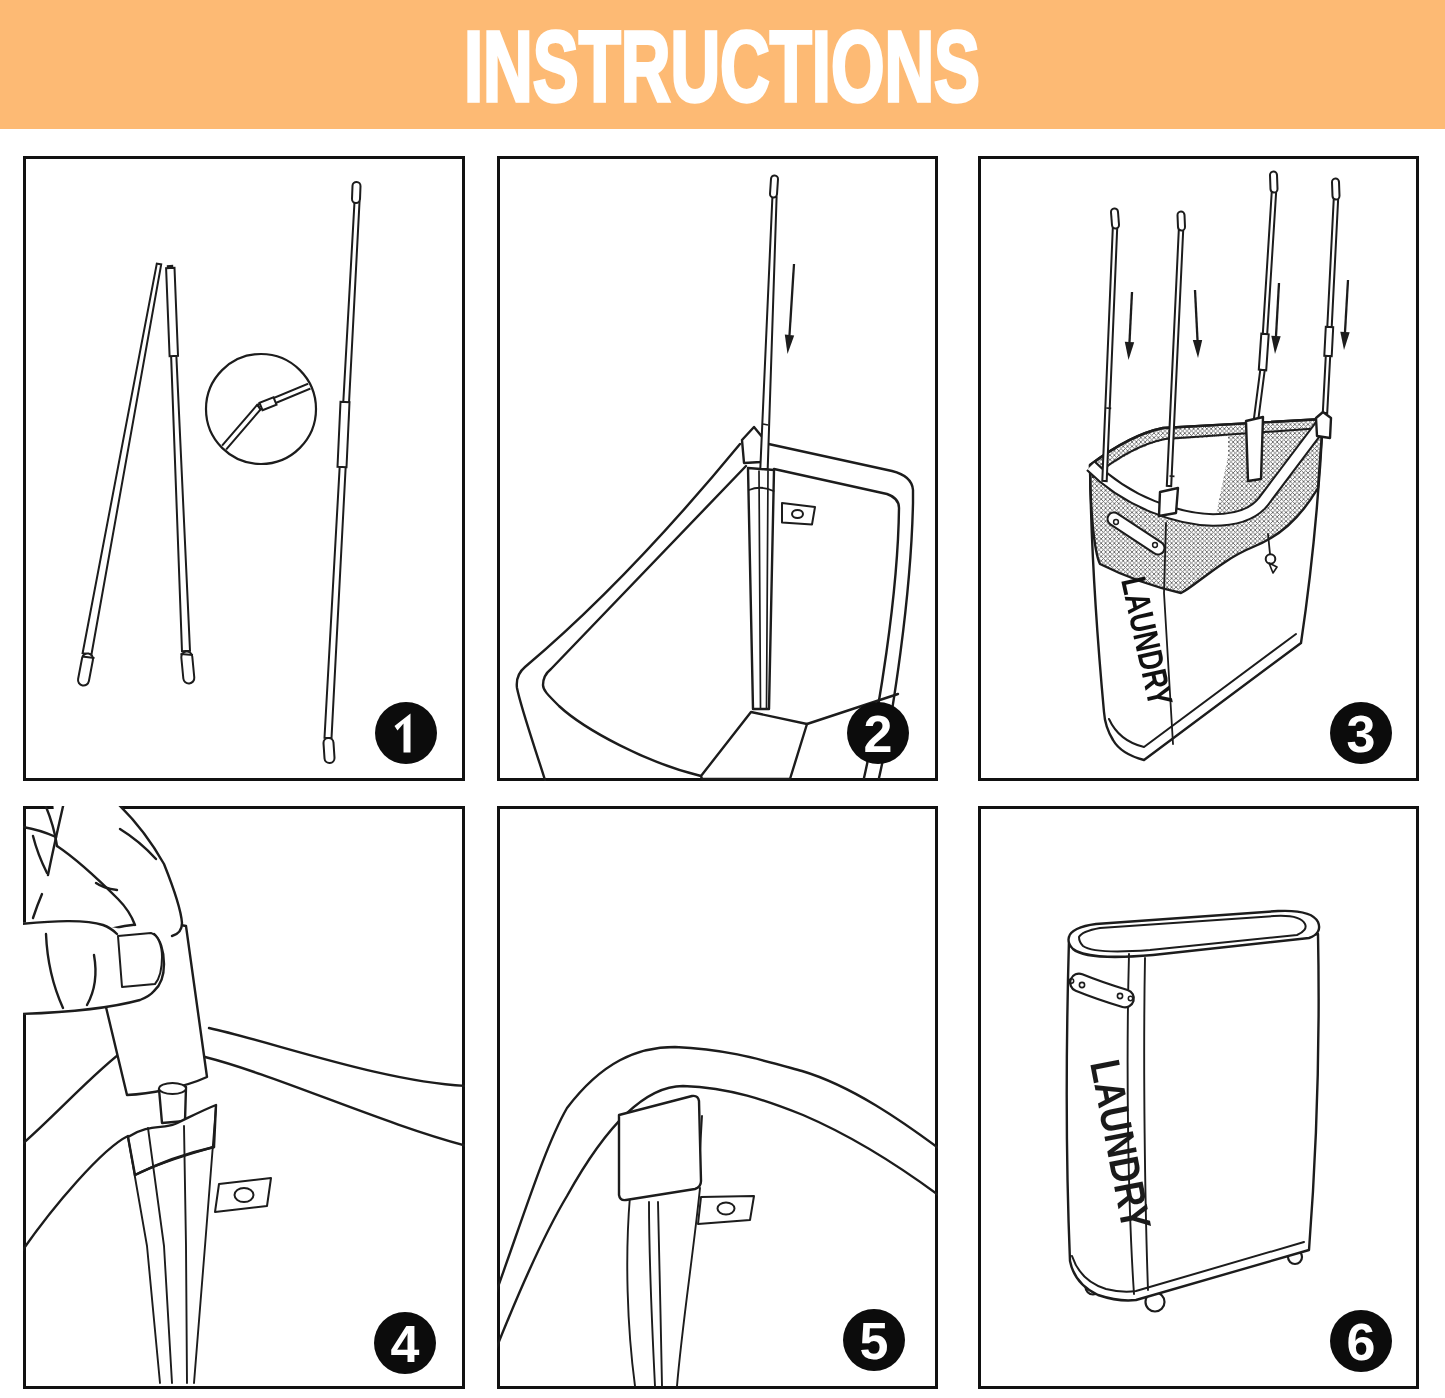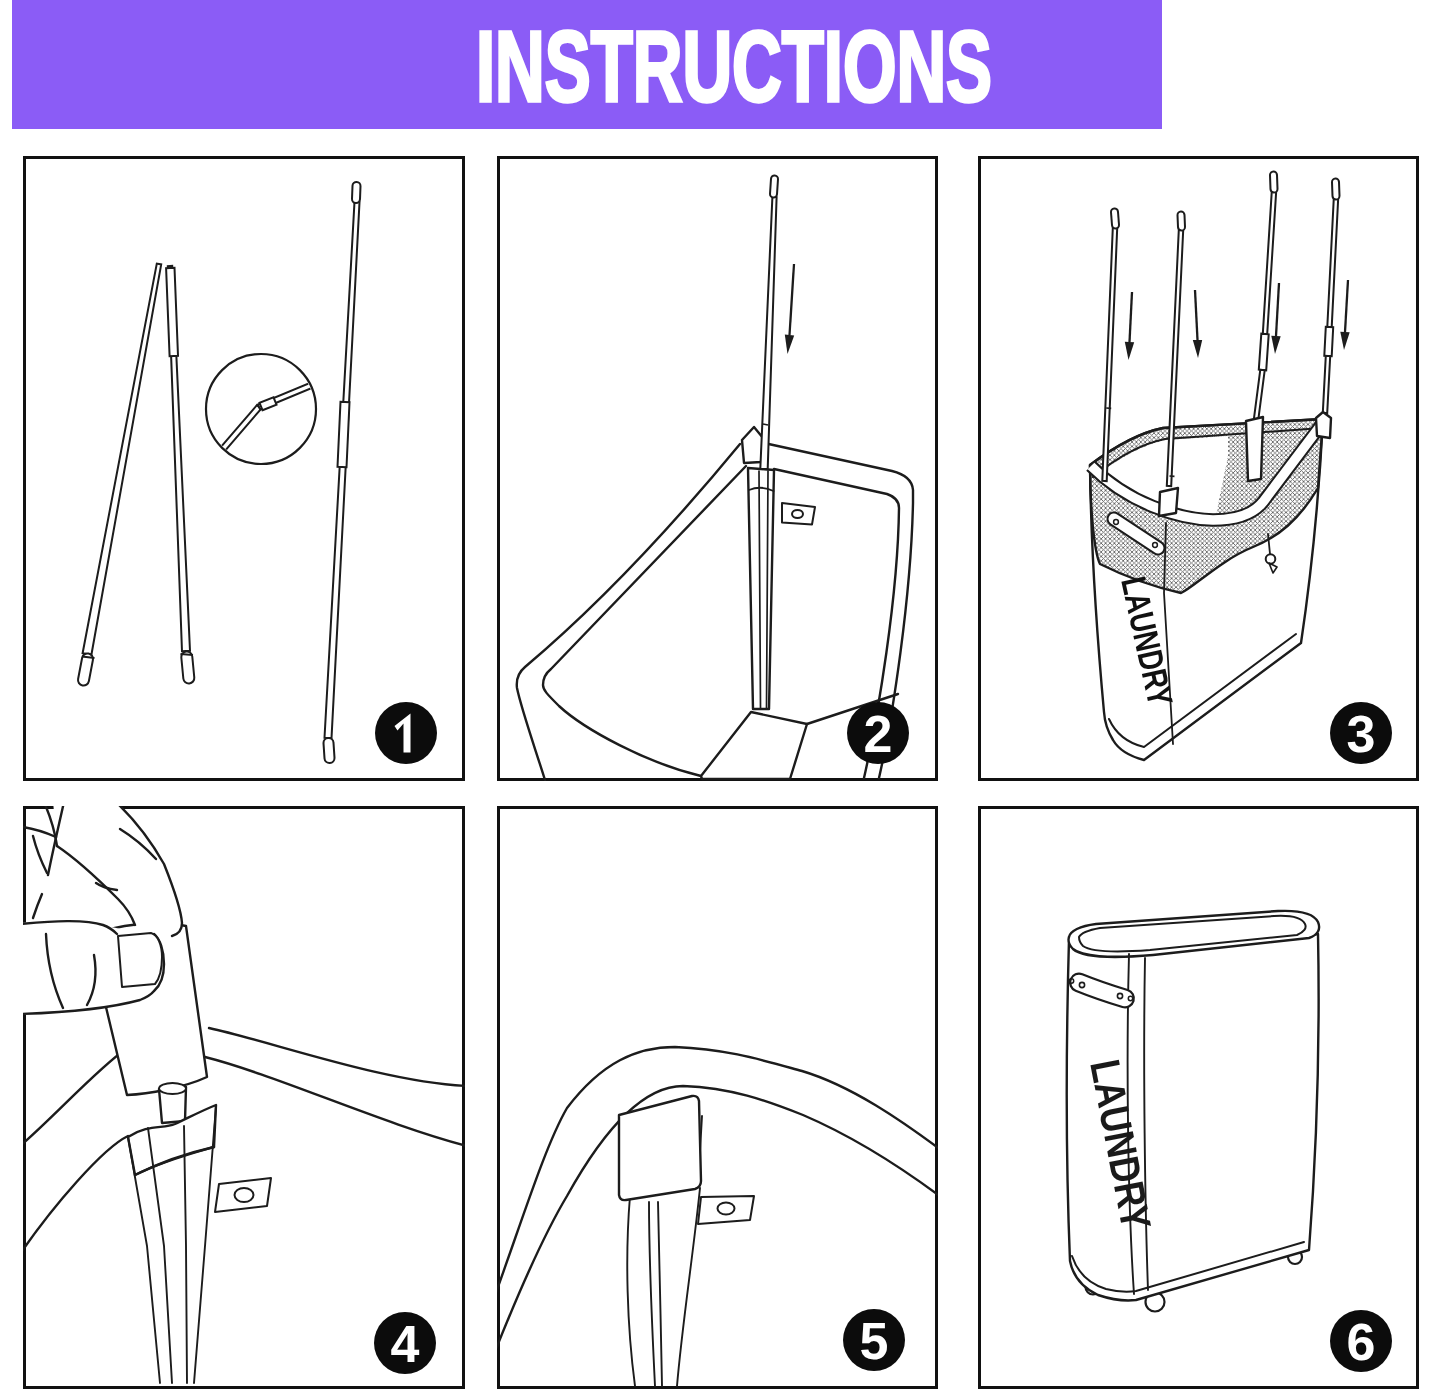--- a/index.html
+++ b/index.html
@@ -1,18 +1,18 @@
 <!DOCTYPE html>
 <html><head><meta charset="utf-8">
 <style>
 html,body{margin:0;padding:0;background:#fff;width:1445px;height:1398px;overflow:hidden}
 svg{overflow:hidden}
 </style></head>
 <body>
-<div style="position:absolute;left:12px;top:0;width:1150px;height:129px;background:#8b5cf6"><svg width="1445" height="129">
+<div style="position:absolute;left:0;top:0;width:1445px;height:129px;background:#fdba74"><svg width="1445" height="129">
       <text x="722" y="101" font-family="Liberation Sans,sans-serif" font-size="100" font-weight="bold" fill="#fff" stroke="#fff" stroke-width="3.5" text-anchor="middle" textLength="516" lengthAdjust="spacingAndGlyphs">INSTRUCTIONS</text>
     </svg></div>
 <svg style="position:absolute;left:23px;top:156px" width="442" height="625" viewBox="0 0 442 625">
     <rect x="1.5" y="1.5" width="439" height="622" fill="#fff" stroke="#111" stroke-width="3"></rect>
     <polygon points="133.8,107.6 59.6,497.2 68.4,498.8 138.2,108.4" fill="#fff" stroke="#1c1c1c" stroke-width="2.0"></polygon>
     <line x1="64.5" y1="503" x2="60.5" y2="524" stroke="#1c1c1c" stroke-width="13" stroke-linecap="round"></line>
     <line x1="64.5" y1="503" x2="60.5" y2="524" stroke="#fff" stroke-width="9.0" stroke-linecap="round"></line>
     <line x1="59" y1="500.5" x2="71.5" y2="502" stroke="#1c1c1c" stroke-width="1.8"></line>
     <polygon points="144.8,110.1 159.0,495.2 167.0,494.8 149.2,109.9" fill="#fff" stroke="#1c1c1c" stroke-width="2.0"></polygon>
     <line x1="163.8" y1="501" x2="165.8" y2="522" stroke="#1c1c1c" stroke-width="13" stroke-linecap="round"></line>

